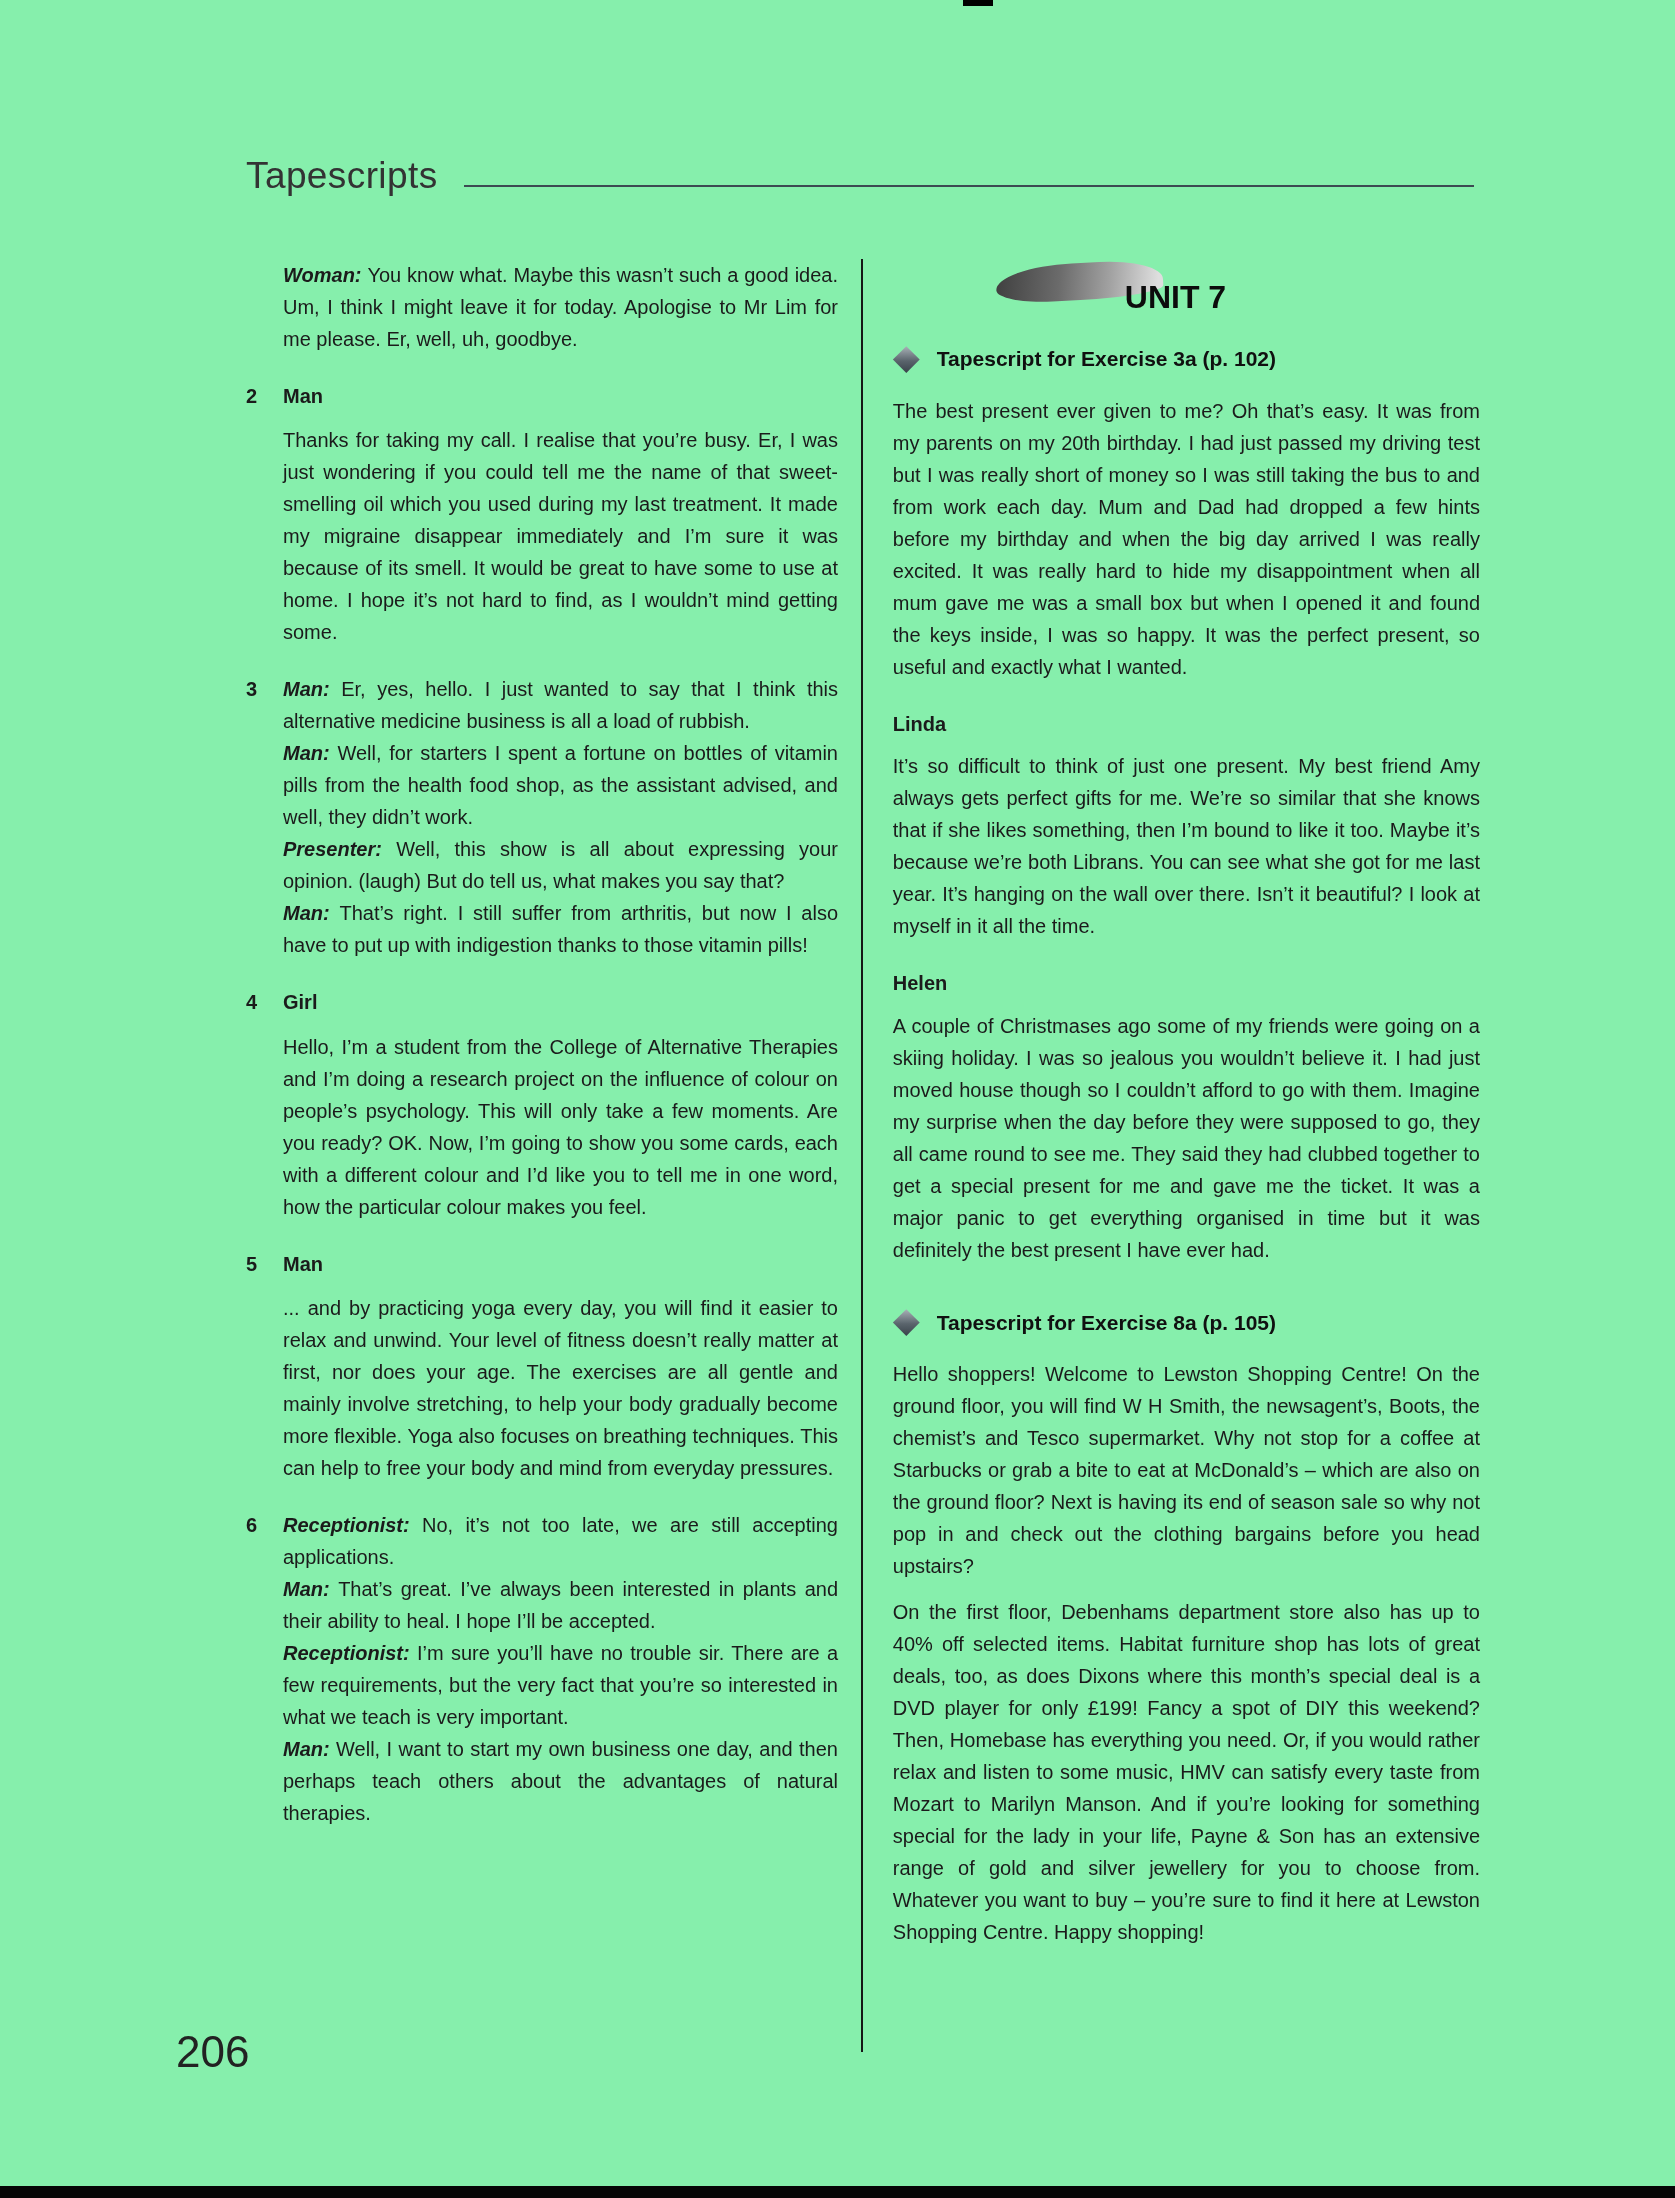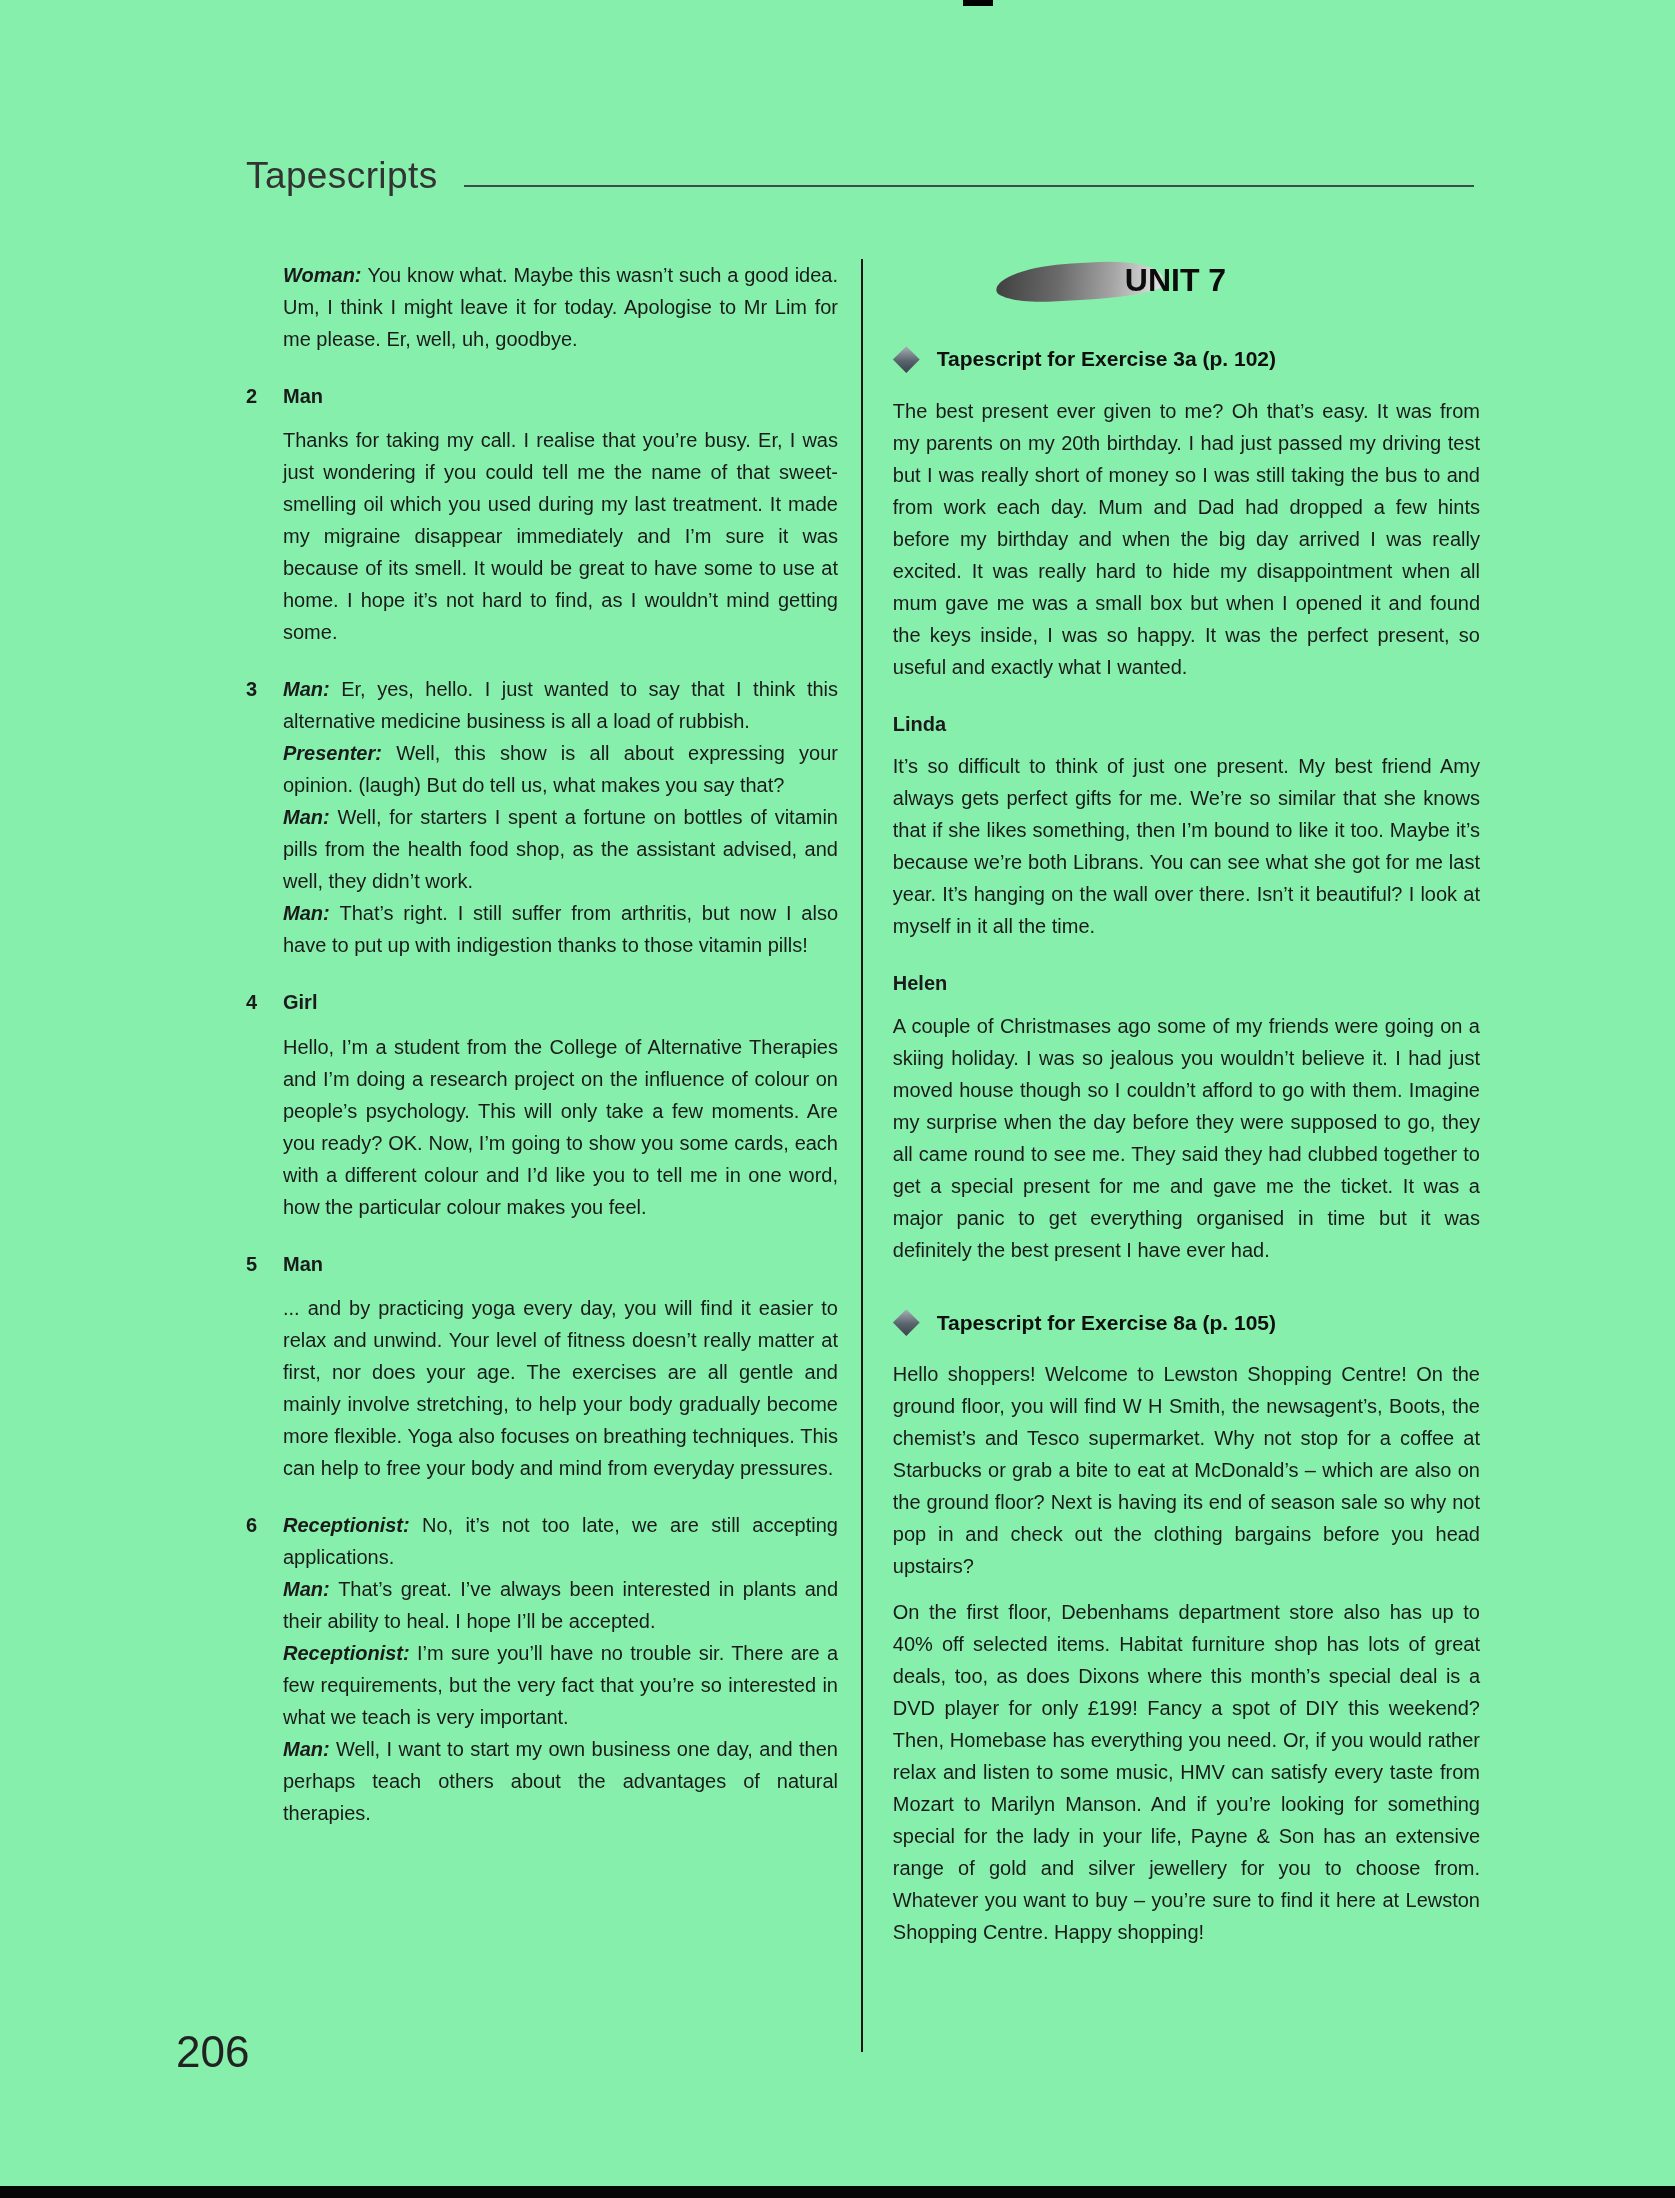--- a/index.html
+++ b/index.html
@@ -71,21 +71,21 @@
   .unit-swoosh {
     position: absolute;
     left: 103px; top: 3.5px;
     width: 167px; height: 37px;
     background: linear-gradient(97deg, #3f3f3f 0%, #6b6b6b 38%, #a2a2a2 68%, #dedede 96%);
     border-radius: 55% 45% 60% 40% / 75% 65% 35% 45%;
     transform: rotate(-3deg);
   }
   .unit-label {
     position: absolute;
-    left: 232px; top: 3px;
+    left: 232px; top: 20px;
     font-size: 32px;
     font-weight: 700;
     color: #0c0c0c;
   }
   .rc-section { font-size: 20px; line-height: 32px; }
   .rc-section + .rc-section { margin-top: 41px; }
   .section-heading { display: flex; align-items: center; margin: 0 0 19.5px 0; }
   .diamond {
     width: 18.6px; height: 18.6px; flex: none;
     background: linear-gradient(135deg, #aab2b8 0%, #5a646c 55%, #39424a 100%);
@@ -132,22 +132,22 @@
           <div class="dialogue-line"><span class="speaker">Woman: </span>You know what. Maybe this wasn’t such a good idea. Um, I think I might leave it for today. Apologise to Mr Lim for me please. Er, well, uh, goodbye.</div>
         </div>
         <div class="block">
           <span class="block-num">2</span>
           <div class="block-heading">Man</div>
           <p class="para">Thanks for taking my call. I realise that you’re busy. Er, I was just wondering if you could tell me the name of that sweet-smelling oil which you used during my last treatment. It made my migraine disappear immediately and I’m sure it was because of its smell. It would be great to have some to use at home. I hope it’s not hard to find, as I wouldn’t mind getting some.</p>
         </div>
         <div class="block">
           <span class="block-num">3</span>
           <div class="dialogue-line"><span class="speaker">Man: </span>Er, yes, hello. I just wanted to say that I think this alternative medicine business is all a load of rubbish.</div>
+          <div class="dialogue-line"><span class="speaker">Man: </span>Well, for starters I spent a fortune on bottles of vitamin pills from the health food shop, as the assistant advised, and well, they didn’t work.</div>
           <div class="dialogue-line"><span class="speaker">Presenter: </span>Well, this show is all about expressing your opinion. (laugh) But do tell us, what makes you say that?</div>
-          <div class="dialogue-line"><span class="speaker">Man: </span>Well, for starters I spent a fortune on bottles of vitamin pills from the health food shop, as the assistant advised, and well, they didn’t work.</div>
           <div class="dialogue-line"><span class="speaker">Man: </span>That’s right. I still suffer from arthritis, but now I also have to put up with indigestion thanks to those vitamin pills!</div>
         </div>
         <div class="block">
           <span class="block-num">4</span>
           <div class="block-heading">Girl</div>
           <p class="para">Hello, I’m a student from the College of Alternative Therapies and I’m doing a research project on the influence of colour on people’s psychology. This will only take a few moments. Are you ready? OK. Now, I’m going to show you some cards, each with a different colour and I’d like you to tell me in one word, how the particular colour makes you feel.</p>
         </div>
         <div class="block">
           <span class="block-num">5</span>
           <div class="block-heading">Man</div>

